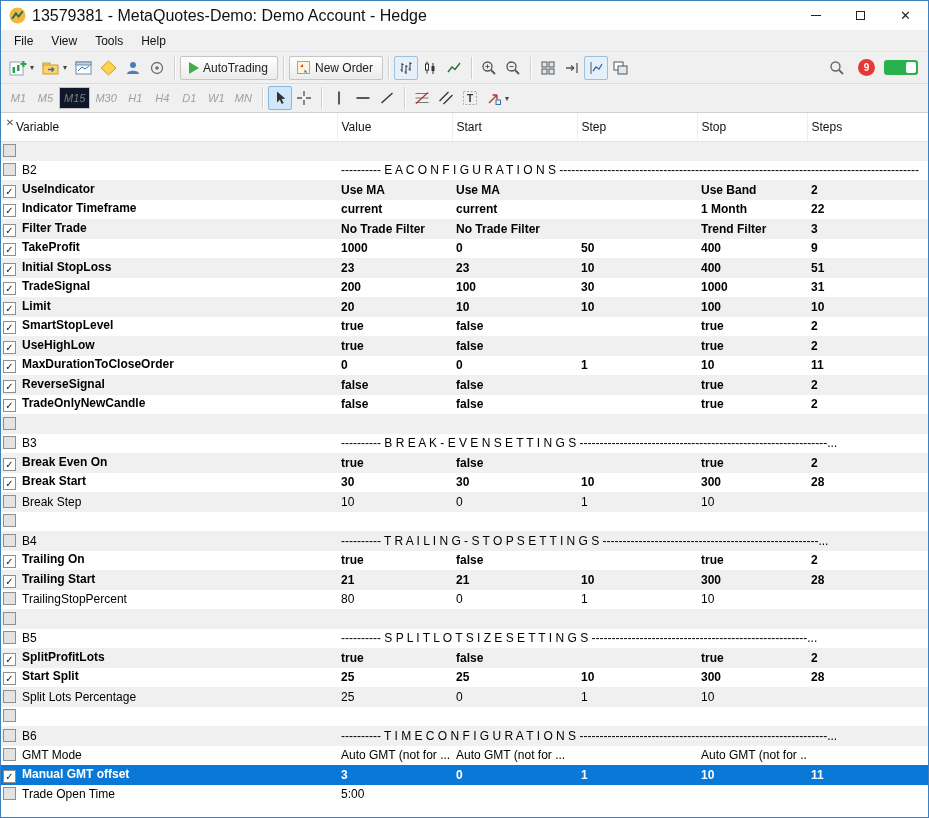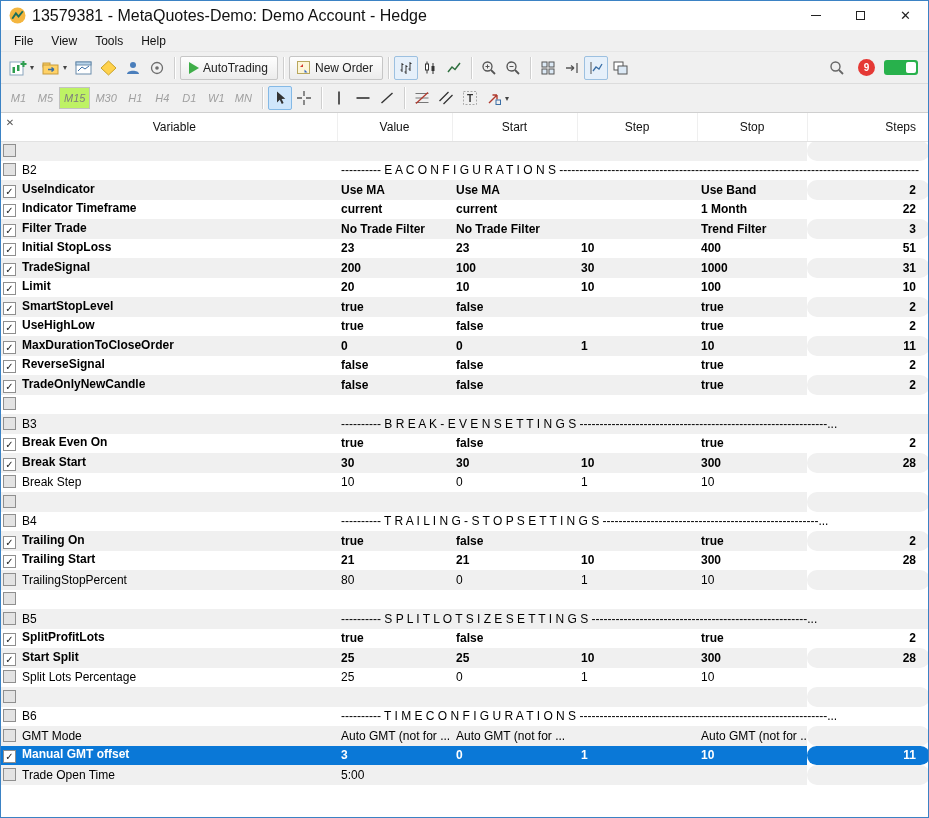--- a/index.html
+++ b/index.html
@@ -35,34 +35,34 @@
                   background:linear-gradient(#fefefe,#ececec); color:#222; white-space:nowrap; }
   .caret { font-size:8px; color:#444; font-family:"DejaVu Sans",sans-serif; }
   .sep { width:1px; height:22px; background:#cfcfcf; box-shadow:1px 0 0 #ffffff; margin:0 5px; flex:0 0 auto; }
   .tb-right { margin-left:auto; display:flex; align-items:center; gap:9px; padding-right:6px; }
   .badge { width:17px; height:17px; border-radius:50%; background:#e53935; color:#fff;
            font-size:10px; font-weight:bold; display:flex; align-items:center; justify-content:center; }
   .toggle { width:34px; height:15px; border-radius:3px; background:#28b14c; position:relative; }
   .toggle .knob { position:absolute; right:2px; top:2px; width:10px; height:11px; background:#fff; border-radius:2px; }
   .tfbtn { height:22px; min-width:27px; padding:0 4px; display:flex; align-items:center;
            justify-content:center; color:#9f9f9f; font-size:11px; border:1px solid transparent;font-style:italic; }
-  .tfbtn.active { background:#bef264; border-color:#c2c2c2; color:#7d7d7d; }
+  .tfbtn.active { background:#0f172a; border-color:#c2c2c2; color:#7d7d7d; }
 
   
   .panel { flex:1 1 auto; position:relative; overflow:hidden; background:#fff; }
   .panel-close { position:absolute; left:3px; top:3px; width:12px; height:12px; font-size:10px;
                  color:#555; display:flex; align-items:center; justify-content:center;
                  font-family:"DejaVu Sans",sans-serif; }
   table { border-collapse:collapse; width:929px; table-layout:fixed; }
-  thead th { height:28px; font-weight:normal; text-align:center; vertical-align:middle;
+  thead th { height:28px; font-weight:normal; text-align:left; vertical-align:middle;
              padding:0 4px; background:#fff; color:#111; border-bottom:1px solid #e2e2e2;
              border-right:1px solid #efefef; }
   thead th:last-child { border-right:none; }
   th.col-var { padding-left:15px; }
-  th.right, td.col-steps { text-align:right; padding-right:14px;border-radius:13px; }
+  th.right, td.col-steps { padding-right:14px; }
   tbody td { height:19.5px; padding:0 4px; white-space:nowrap; overflow:hidden; vertical-align:middle; }
   tbody tr:nth-child(odd) { background:#f0f0f0; }
   tbody tr.checked { font-weight:bold; }
   tbody tr.selected, tbody tr.selected:nth-child(odd) { background:#0a78d7; color:#fff; }
   td.col-var { padding-left:1px; }
   .cb { display:inline-block; width:13px; height:13px; border:1px solid #8f8f8f; background:#e3e3e3;
         margin:0 6px 0 1px; vertical-align:-2px; text-align:center; line-height:11px; font-size:10px;
         font-weight:bold; color:#1c1c1c; font-family:"DejaVu Sans",sans-serif; }
   .cb.on { background:#fff; }
   td.sect { padding:0 4px; }
@@ -345,20 +345,28 @@
           </tr>
           <tr class="checked ">
             <td class="col-var"><span class="cb on">✓</span><span>Filter Trade</span></td>
             <td class="col-value">No Trade Filter</td>
             <td class="col-start">No Trade Filter</td>
             <td class="col-step"></td>
             <td class="col-stop">Trend Filter</td>
             <td class="col-steps">3</td>
           </tr>
           <tr class="checked ">
+            <td class="col-var"><span class="cb on">✓</span><span>TakeProfit</span></td>
+            <td class="col-value">1000</td>
+            <td class="col-start">0</td>
+            <td class="col-step">50</td>
+            <td class="col-stop">400</td>
+            <td class="col-steps">9</td>
+          </tr>
+          <tr class="checked ">
             <td class="col-var"><span class="cb on">✓</span><span>Initial StopLoss</span></td>
             <td class="col-value">23</td>
             <td class="col-start">23</td>
             <td class="col-step">10</td>
             <td class="col-stop">400</td>
             <td class="col-steps">51</td>
           </tr>
           <tr class="checked ">
             <td class="col-var"><span class="cb on">✓</span><span>TradeSignal</span></td>
             <td class="col-value">200</td>

